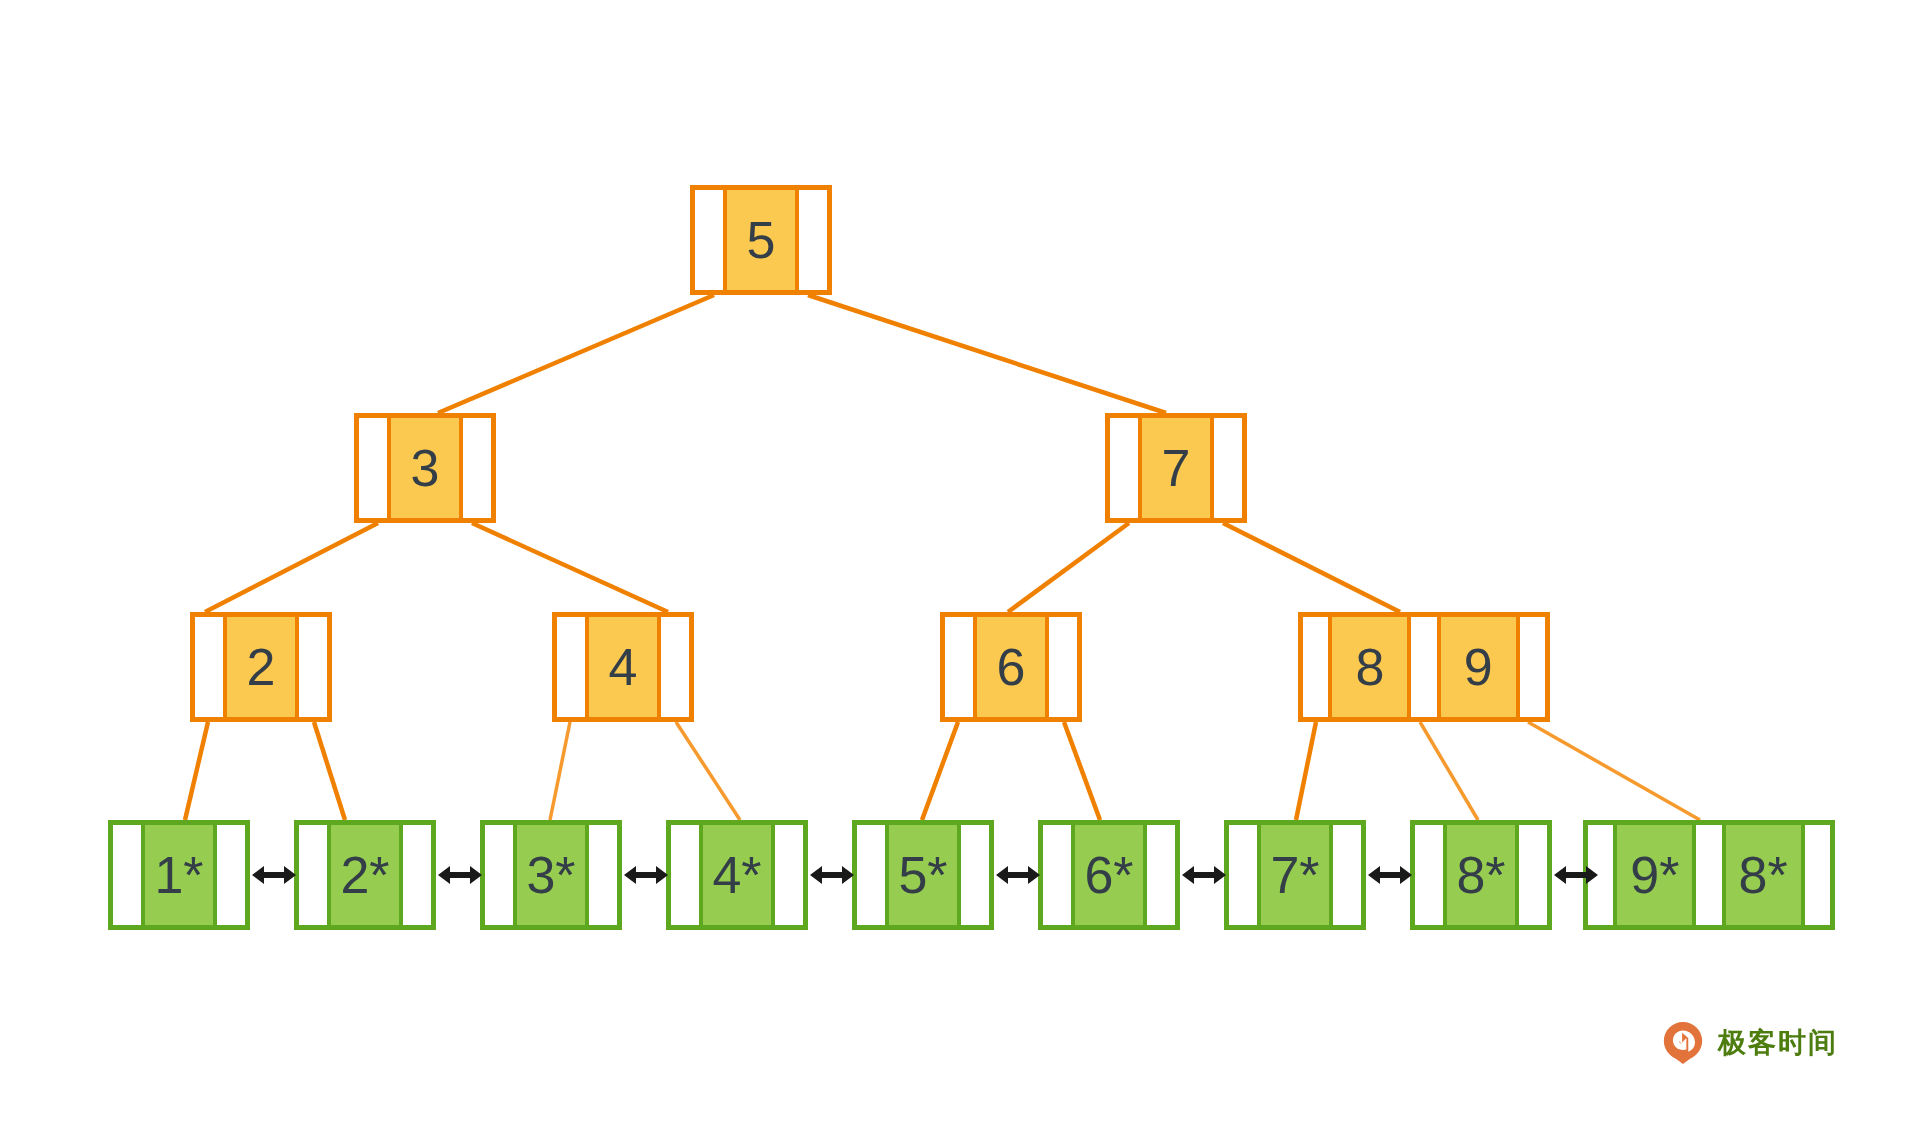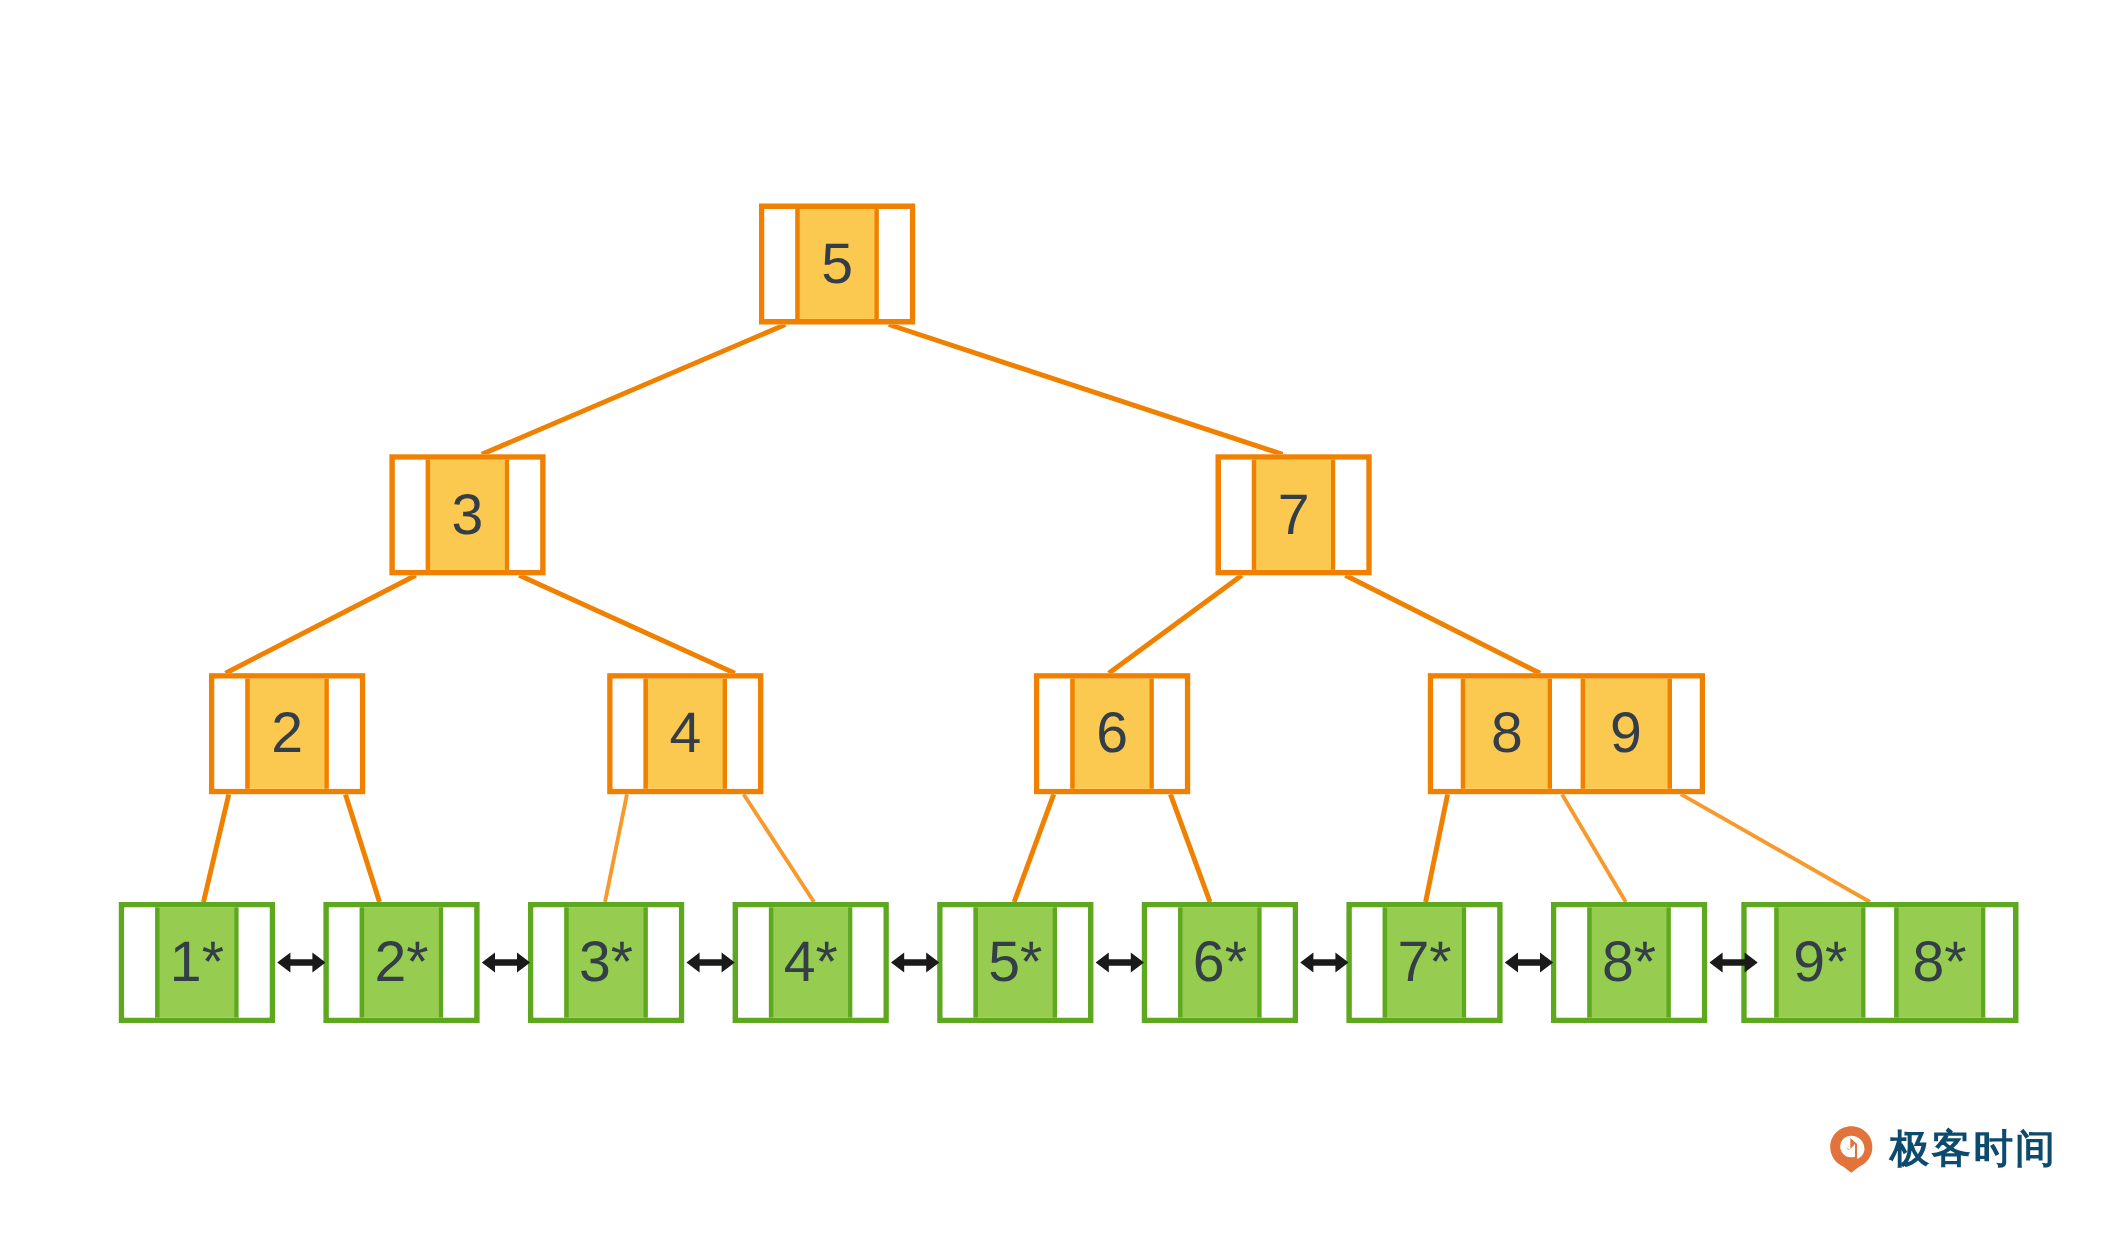--- a/index.html
+++ b/index.html
@@ -80,23 +80,23 @@
     align-items: center;
     gap: 12px;
   }
   #logo .mark {
     width: 46px;
     height: 46px;
     flex: 0 0 auto;
   }
   #logo .wordmark {
     font-family: "DejaVu Sans", sans-serif;
-    font-size: 36px;
+    font-size: 28px;
     font-weight: 700;
-    color: #0c4a6e;
+    color: #4d7c0f;
     letter-spacing: 2px;
     white-space: nowrap;
   }
 </style>
 </head>
 <body>
 
 <div id="canvas">
 
   <svg id="edges" viewBox="0 0 1920 1145" width="1920" height="1145">

